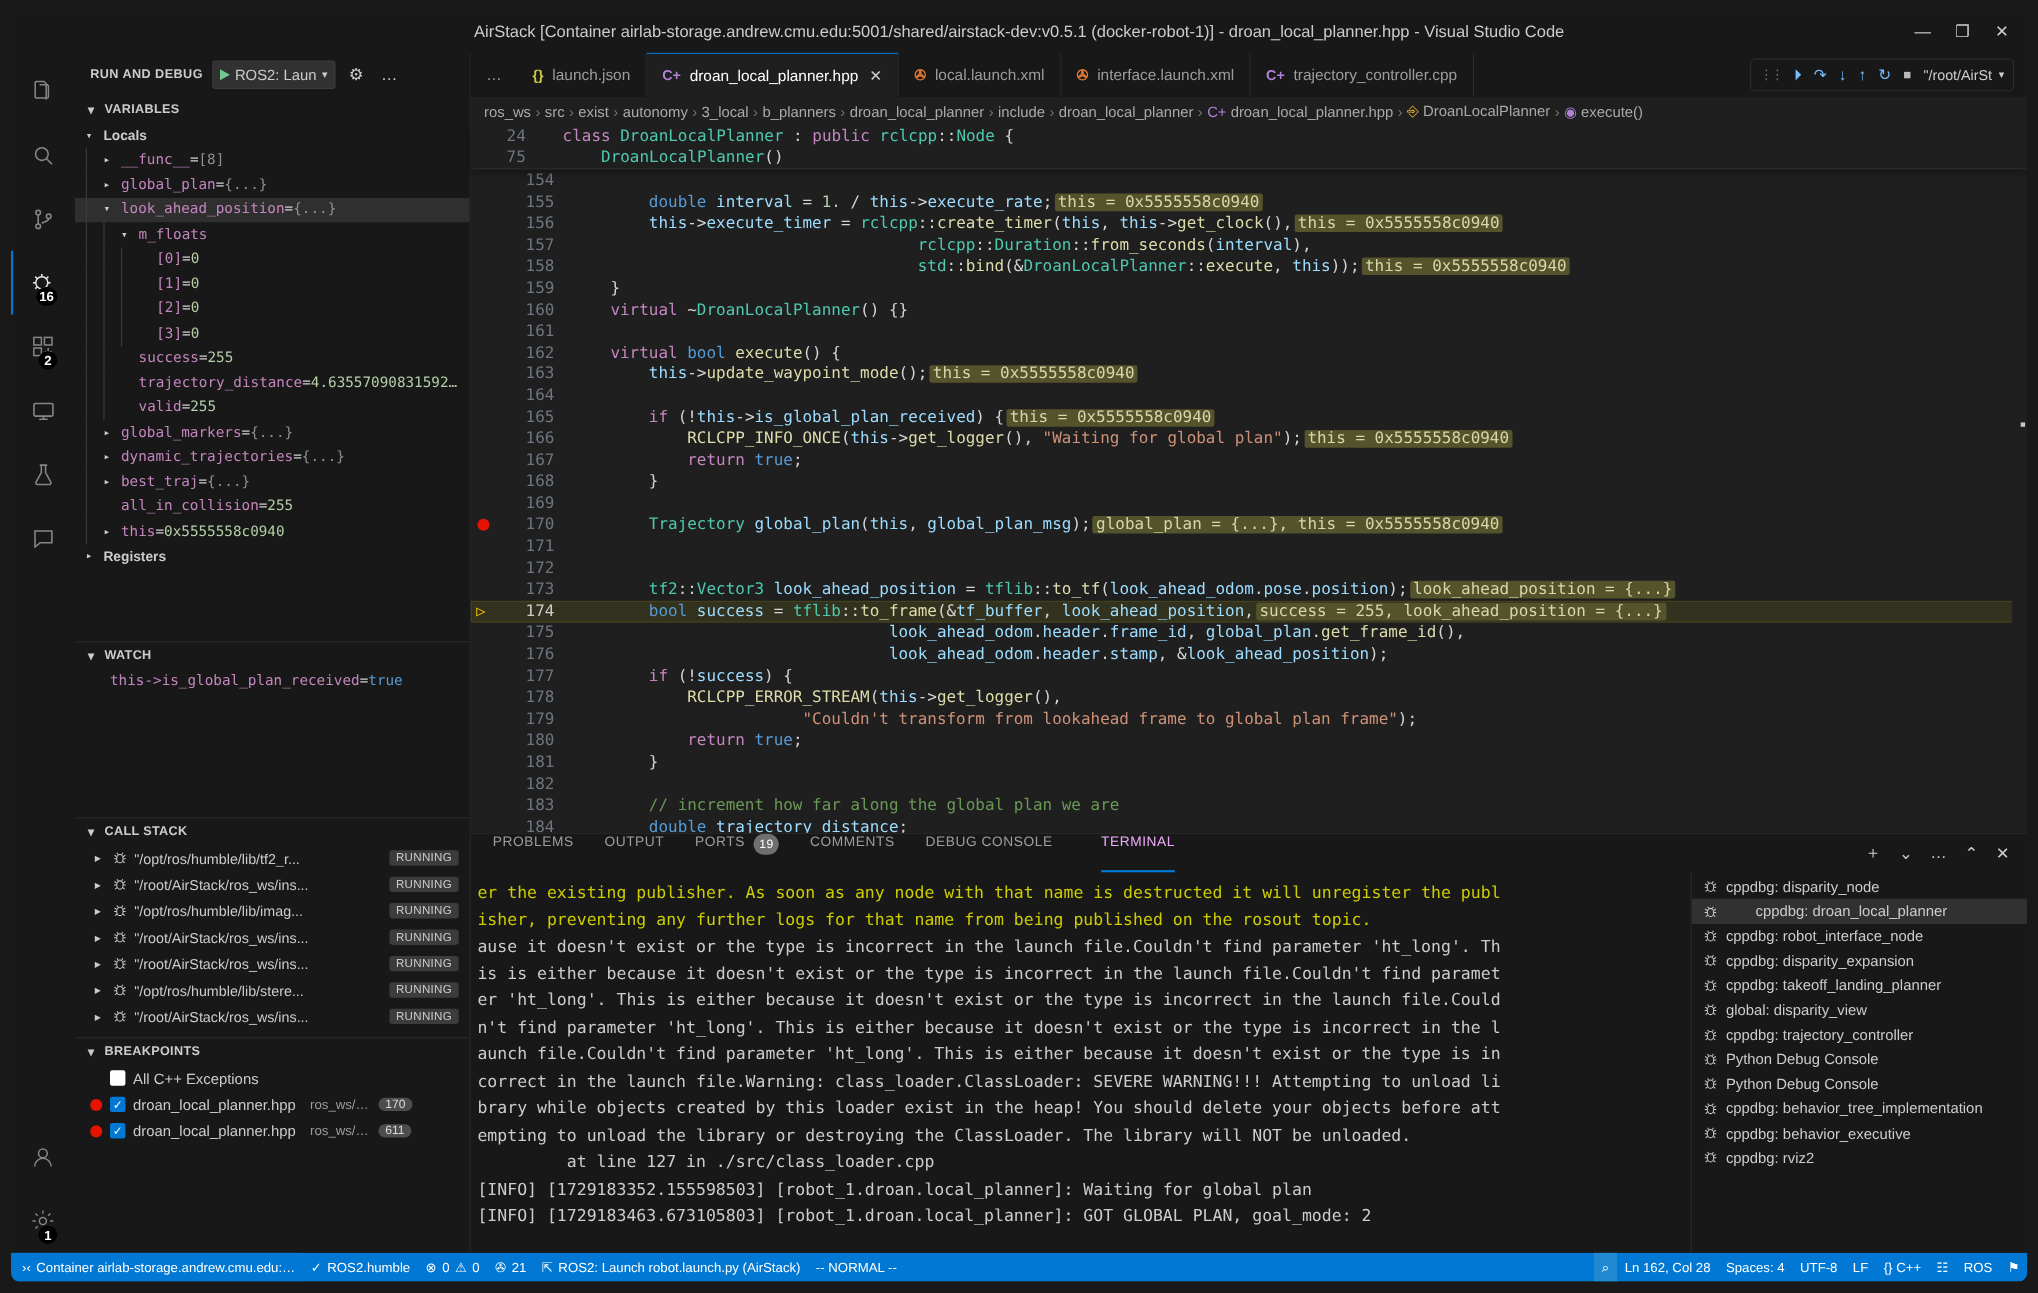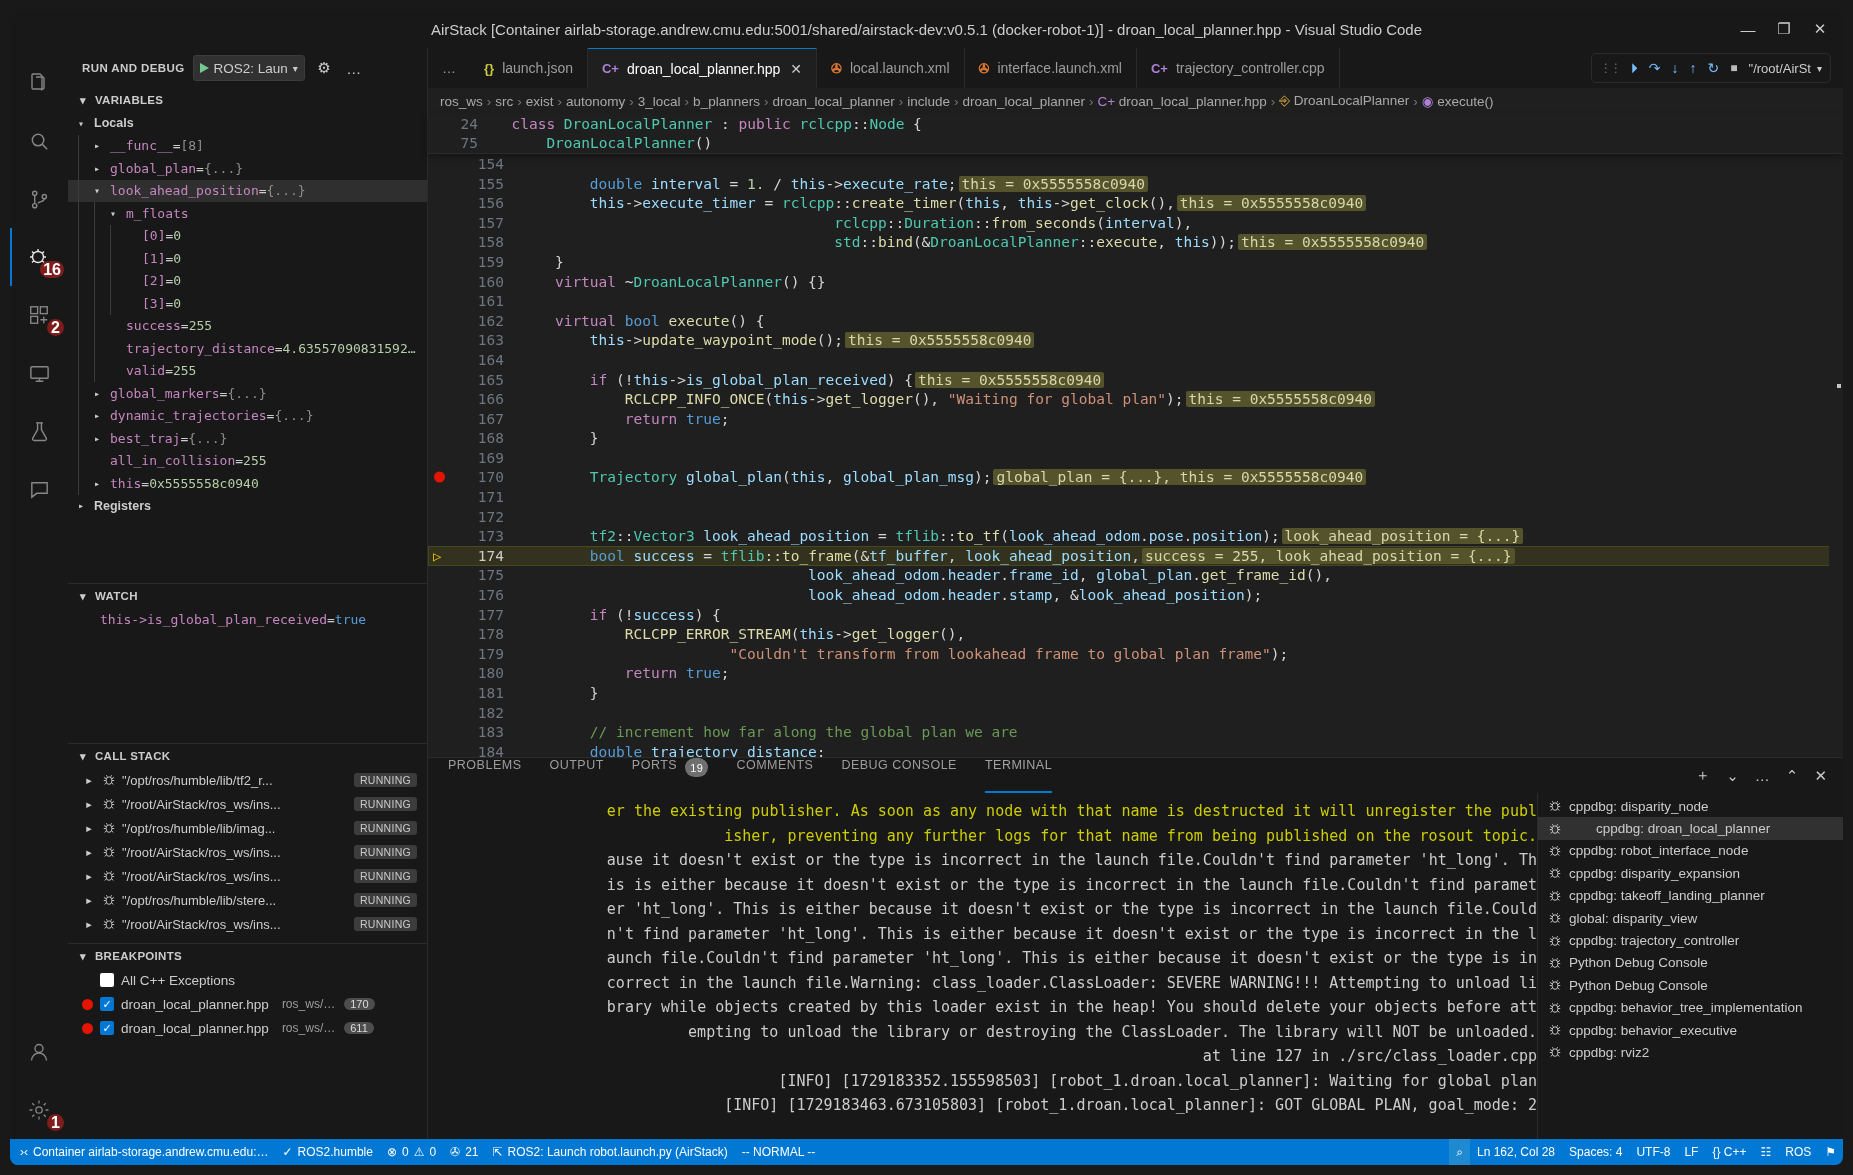--- a/index.html
+++ b/index.html
@@ -40,23 +40,23 @@
   .act-item {
     width: 58px; height: 58px; display: flex; align-items: center;
     justify-content: center; color: #868686; position: relative;
   }
   .act-item.active { color: #e7e7e7; }
   .act-item.active::before {
     content: ""; position: absolute; left: 0; top: 0; bottom: 0;
     width: 2px; background: #0078d4;
   }
   .act-badge {
-    position: absolute; right: 4px; bottom: 8px;
-    background: #7f1d1d; color: #fff; border-radius: 10px;
-    min-width: 17px; height: 17px; font-size: 16px;
+    position: absolute; right: 16px; bottom: 8px;
+    background: #000000; color: #fff; border-radius: 10px;
+    min-width: 17px; height: 17px; font-size: 12px;
     display: flex; align-items: center; justify-content: center;
     padding: 0 3px; font-weight: 600;
   }
   .act-spacer { flex: 1; }
   
   .sidebar {
     width: 360px; flex: 0 0 360px; background: #181818;
     display: flex; flex-direction: column; min-height: 0;
     border-right: 1px solid #2b2b2b;
   }
@@ -203,35 +203,35 @@
   .mm-mark { position: absolute; right: 2px; width: 4px; height: 4px;
              background: #a0a0a0; }
   
   .panel { height: 382px; flex: 0 0 382px; background: #181818;
            display: flex; flex-direction: column; border-top: 1px solid #2b2b2b; }
   .panel-head { height: 35px; display: flex; align-items: center; padding-left: 20px; }
   .ptab {
     font-size: 12.5px; color: #9d9d9d; letter-spacing: .5px; margin-right: 28px;
     height: 35px; display: flex; align-items: flex-start; gap: 8px; position: relative;
   }
-  .ptab.active { color: #a3a3a3; }
+  .ptab.active { color: #f0abfc; margin-left: 16px; }
   .ptab.active::after {
     content: ""; position: absolute; left: 0; right: 0; bottom: 0;
     height: 2px; background: #0078d4;
   }
   .ports-badge { background: #6f6f6f; color: #fff; border-radius: 11px;
                  min-width: 22px; height: 19px; font-size: 11px;
                  display:flex;align-items:center;justify-content:center; padding: 0 5px; }
   .panel-actions { margin-left: auto; display: flex; align-items: center;
                    gap: 16px; padding-right: 16px; color: #cccccc; font-size: 15px; }
   .panel-body { flex: 1; display: flex; min-height: 0; }
   .terminal {
     flex: 1; padding: 6px 0 0 6px; overflow: hidden;
     font-family: "DejaVu Sans Mono", monospace; font-size: 15px;
-    line-height: 24.5px; color: #cccccc; white-space: pre; text-align: right;
+    line-height: 24.5px; color: #cccccc; white-space: pre;
   }
   .term-warn { color: #cdcd00; }
   .term-list {
     width: 306px; flex: 0 0 306px; background: #181818;
     border-left: 1px solid #2b2b2b; padding-top: 2px; overflow: hidden;
   }
   .tl-row {
     height: 22.4px; display: flex; align-items: center; gap: 7px;
     padding-left: 10px; font-size: 13.5px; color: #cccccc; white-space: nowrap;
   }

